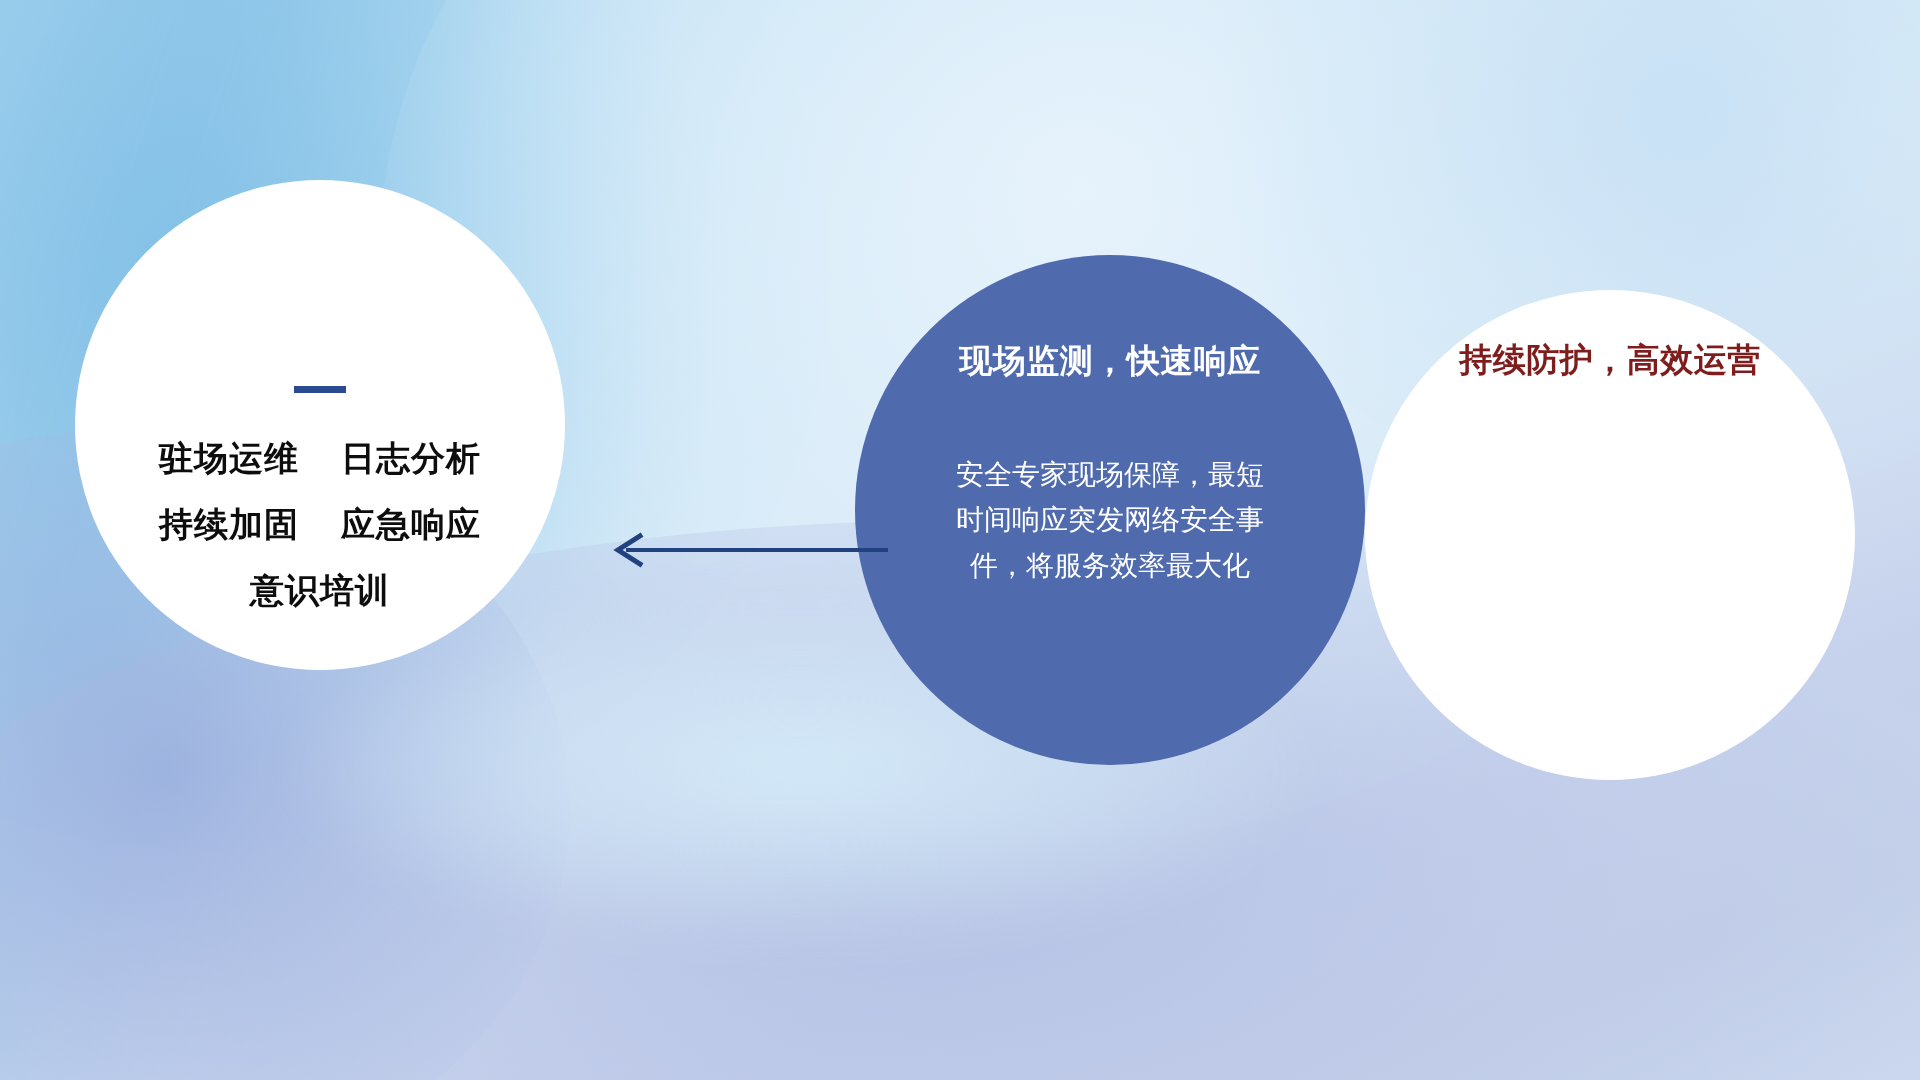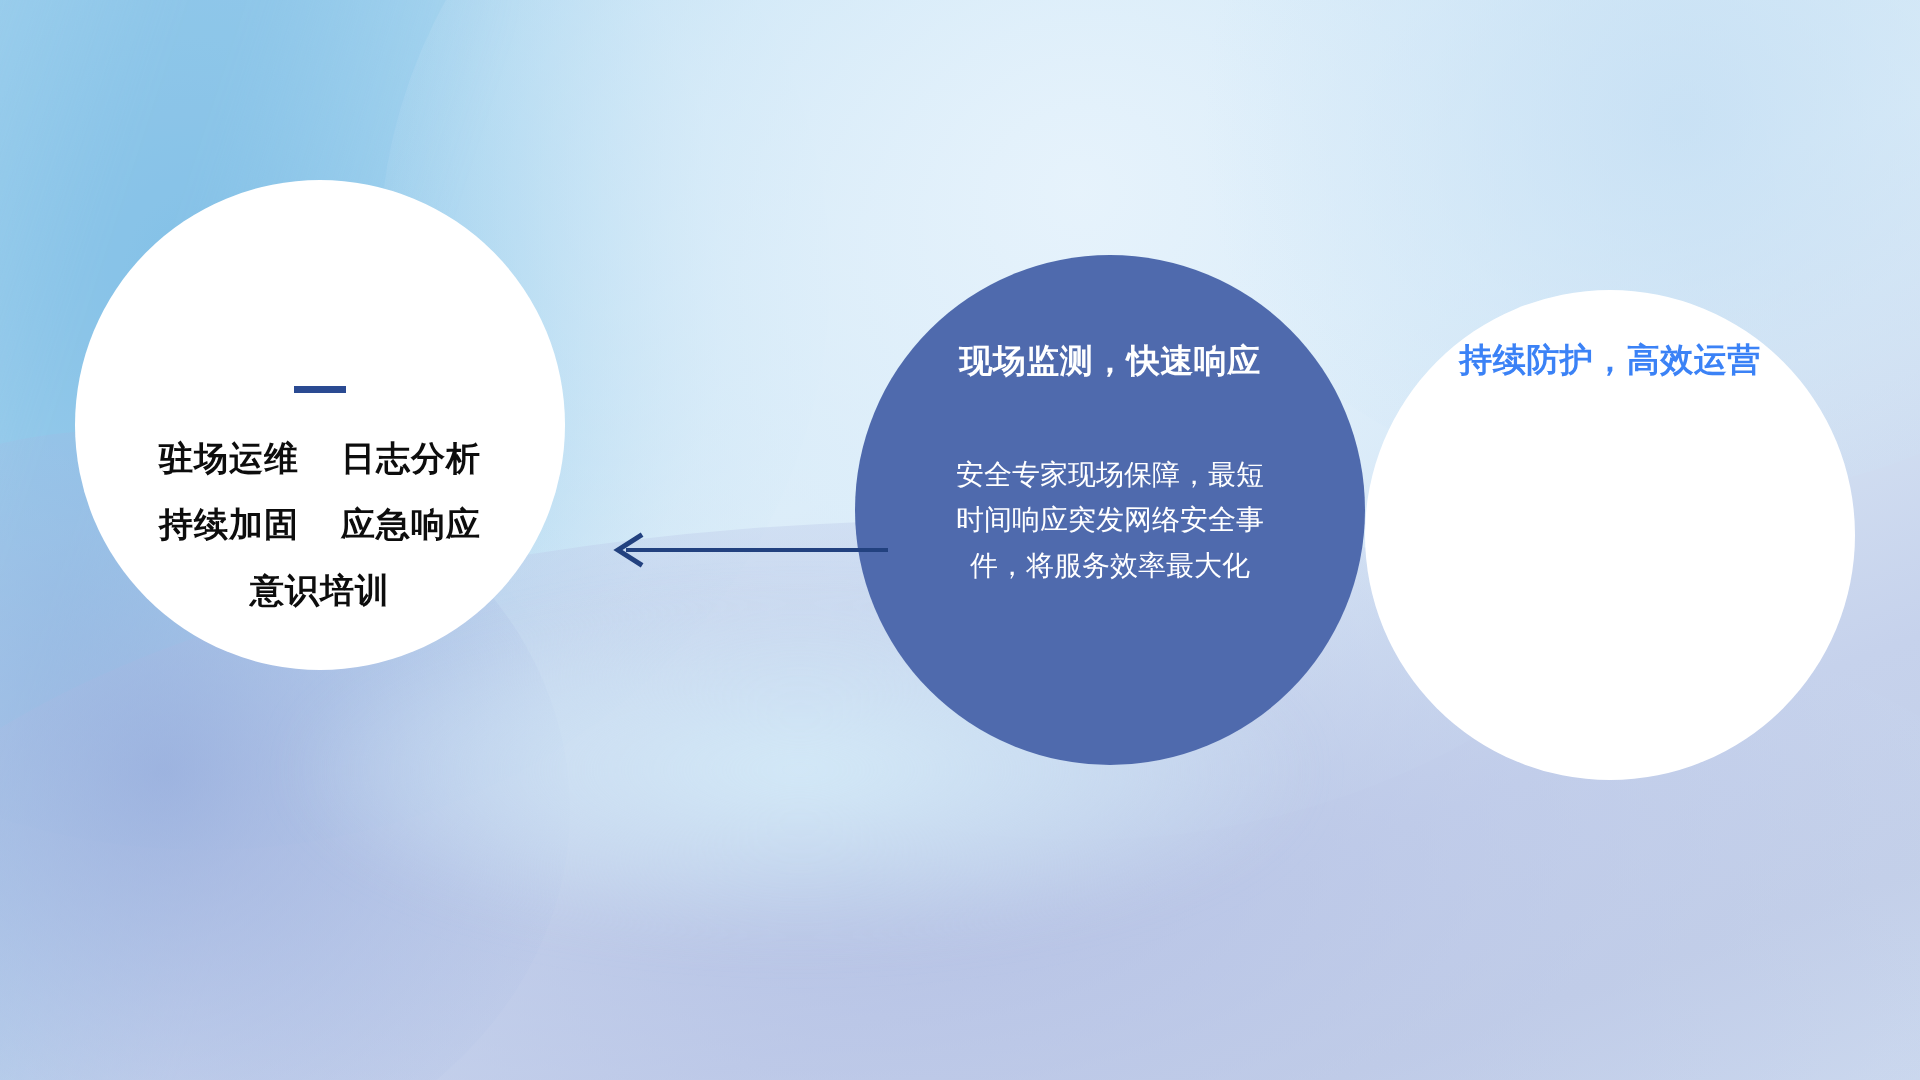--- a/index.html
+++ b/index.html
@@ -222,21 +222,21 @@
     top: 290px;
     width: 490px;
     height: 490px;
     box-sizing: border-box;
     padding: 48px 20px 0 20px;
     display: flex;
     flex-direction: column;
     align-items: center;
   }
   #right-title {
-    color: #3b82f6;
+    color: #7f1d1d;
     font-size: 33px;
     font-weight: 700;
     letter-spacing: 0.5px;
     white-space: nowrap;
     text-align: center;
   }
   #right-body {
     margin-top: 62px;
     color: #111111;
     font-size: 28px;

